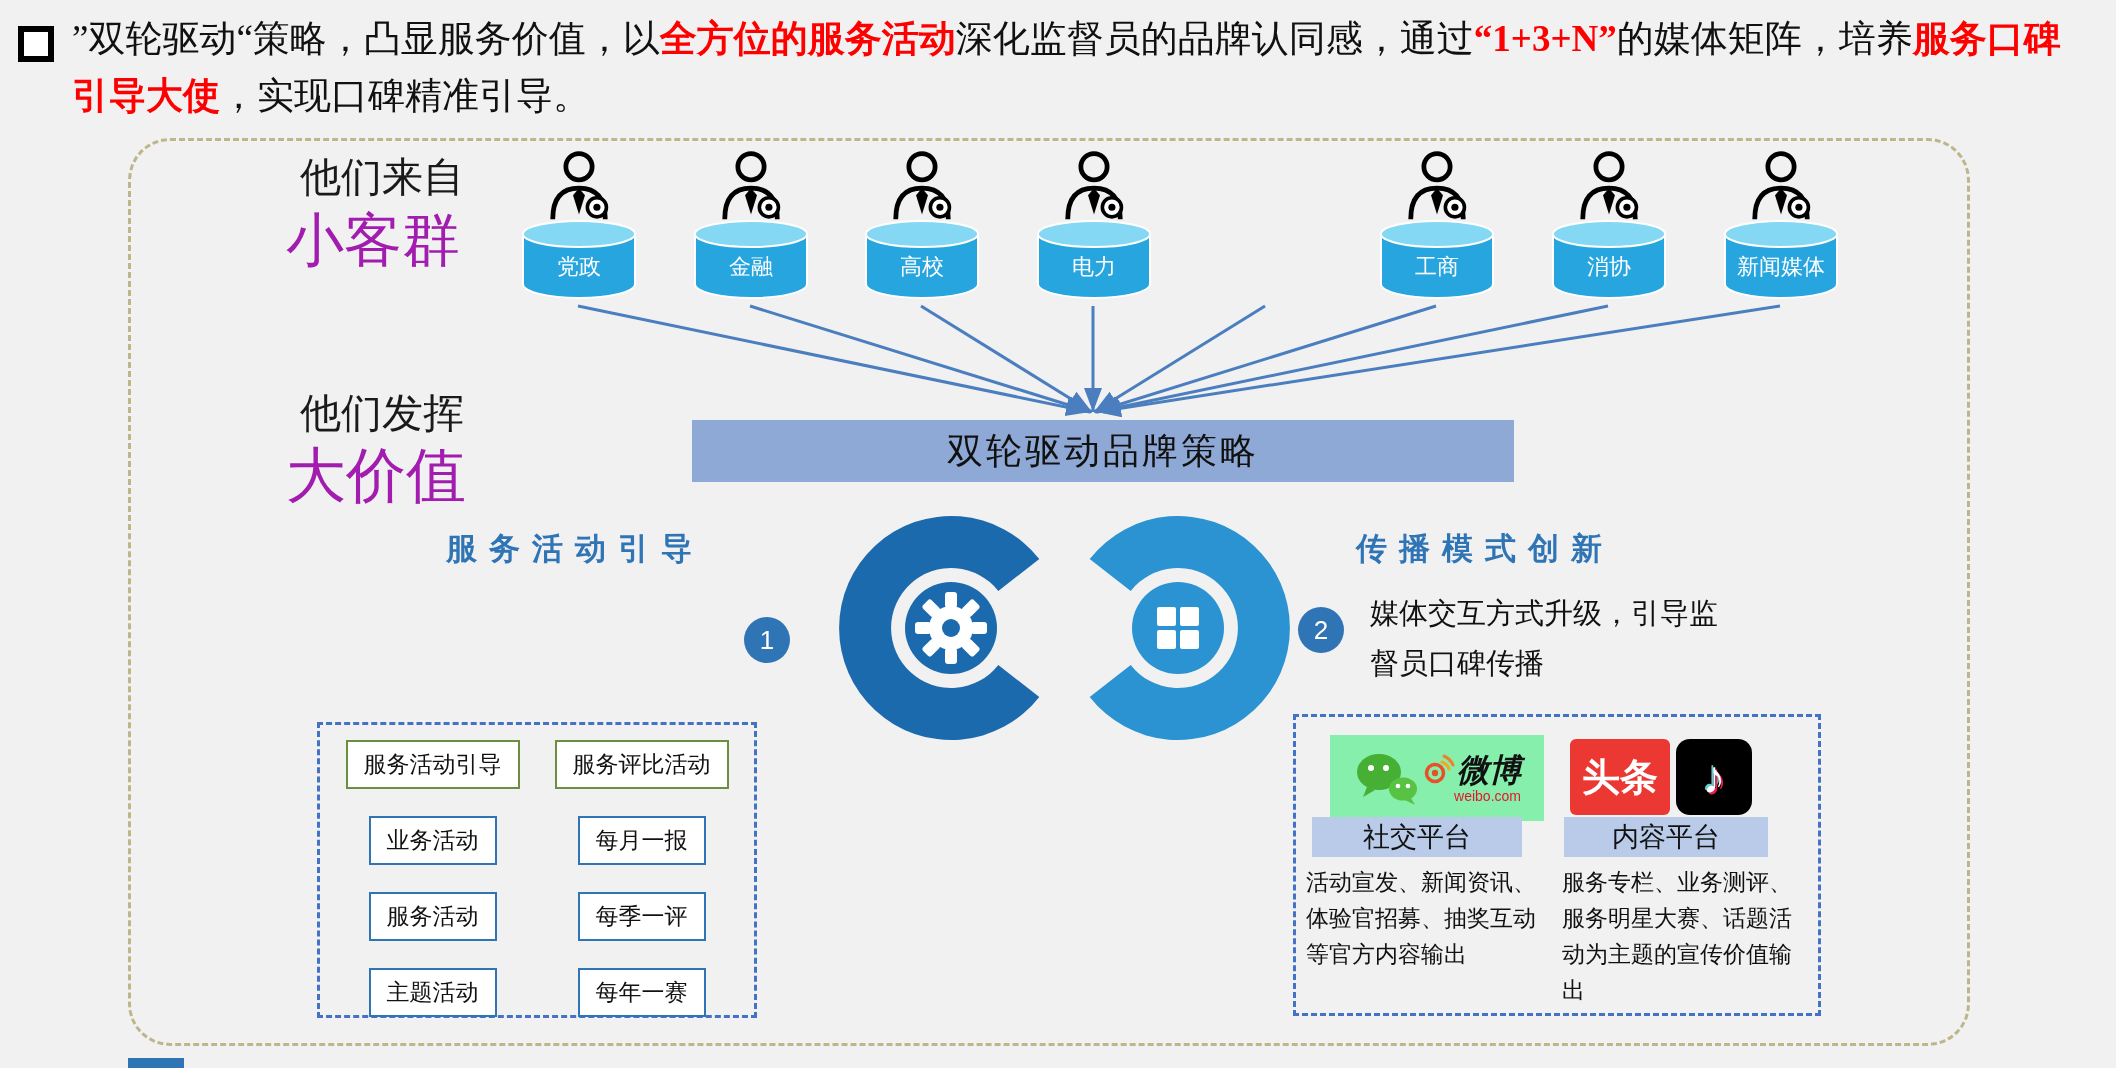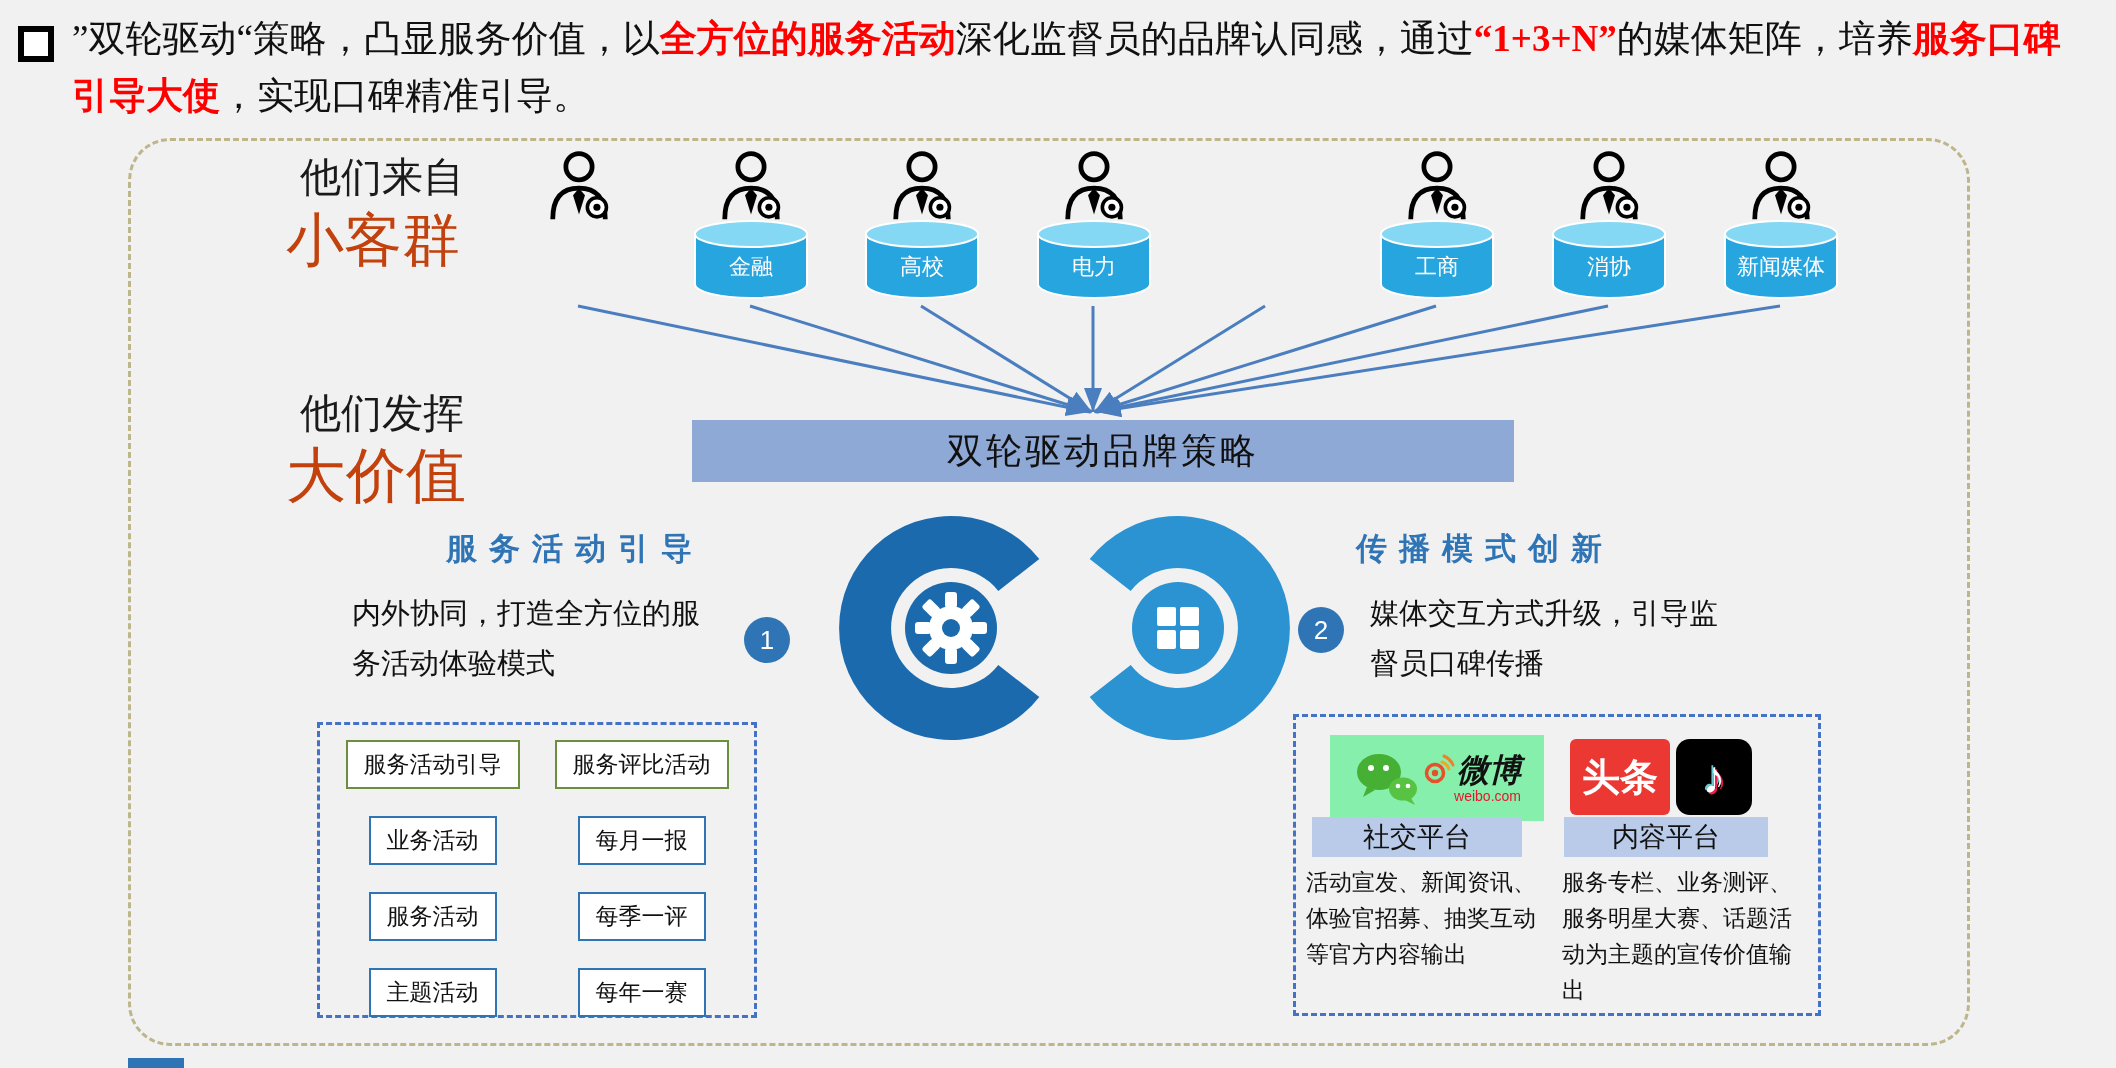--- a/index.html
+++ b/index.html
@@ -11,21 +11,21 @@
   .heading{position:absolute;left:72px;top:10px;width:2010px;font-size:37px;line-height:57px;color:#111;}
   .heading .red{color:#ff0000;font-weight:bold;}
 
   
   .frame{position:absolute;left:128px;top:138px;width:1836px;height:902px;
          border:3px dashed #beb68b;border-radius:42px;}
 
   .from-label,.play-label{position:absolute;font-size:41px;color:#1a1a1a;}
   .from-label{left:300px;top:150px;}
   .play-label{left:300px;top:386px;}
-  .from-value,.play-value{position:absolute;color:#c2410c;}
+  .from-value,.play-value{position:absolute;color:#a21caf;}
   .from-value{left:286px;top:202px;font-size:58px;}
   .play-value{left:286px;top:436px;font-size:60px;}
 
   
   .source{position:absolute;top:150px;width:172px;display:flex;flex-direction:column;align-items:center;}
   .source .person{margin-bottom:-8px;z-index:2;}
   .cyl{position:relative;width:124px;height:88px;}
   .cyl-label{position:absolute;left:0;right:0;top:36px;text-align:center;color:#fff;font-size:22px;
              font-family:"Liberation Sans",sans-serif;}
 
@@ -121,20 +121,27 @@
   </svg>
 
   <div class="source" style="left:493px;">
     <svg class="person" width="78" height="74" viewBox="0 0 64 62">
       <circle cx="32" cy="14" r="11" fill="none" stroke="#000" stroke-width="4"></circle>
       <path d="M10 58 C10 38 20 32 32 32 C44 32 54 38 54 58" fill="none" stroke="#000" stroke-width="4"></path>
       <path d="M32 32 l5 6 -5 16 -5 -16 z" fill="#000"></path>
       <circle cx="47" cy="48" r="8" fill="#fff" stroke="#000" stroke-width="3"></circle>
         <circle cx="47" cy="48" r="3" fill="#000"></circle>
     </svg>
+    <div class="cyl">
+      <svg width="124" height="88" viewBox="0 0 124 88">
+        <path d="M6 18 L6 68 A56 14 0 0 0 118 68 L118 18 Z" fill="#27a5df" stroke="#fff" stroke-width="2"></path>
+        <ellipse cx="62" cy="18" rx="56" ry="13" fill="#85d8f3" stroke="#fff" stroke-width="2"></ellipse>
+      </svg>
+      <div class="cyl-label">党政</div>
+    </div>
   </div>
   <div class="source" style="left:836px;">
     <svg class="person" width="78" height="74" viewBox="0 0 64 62">
       <circle cx="32" cy="14" r="11" fill="none" stroke="#000" stroke-width="4"></circle>
       <path d="M10 58 C10 38 20 32 32 32 C44 32 54 38 54 58" fill="none" stroke="#000" stroke-width="4"></path>
       <path d="M32 32 l5 6 -5 16 -5 -16 z" fill="#000"></path>
       <circle cx="47" cy="48" r="8" fill="#fff" stroke="#000" stroke-width="3"></circle>
         <circle cx="47" cy="48" r="3" fill="#000"></circle>
     </svg>
     <div class="cyl">
@@ -257,21 +264,20 @@
       <rect x="-21" y="2" width="19" height="19" rx="2"></rect>
       <rect x="2" y="2" width="19" height="19" rx="2"></rect>
     </g>
   </svg>
 
   <div class="numcircle" id="num1">1</div>
   <div class="numcircle" id="num2">2</div>
 
   <div class="sec-title" id="sec-title-left">服务活动引导</div>
   <div class="sec-title" id="sec-title-right">传播模式创新</div>
-  <div class="sec-desc" id="sec-desc-left">内外协同，打造全方位的服务活动体验模式</div>
   <div class="sec-desc" id="sec-desc-right">媒体交互方式升级，引导监督员口碑传播</div>
 
   <div class="actbox">
     <div class="actgrid">
       <div class="pill green">服务活动引导</div>
       <div class="pill green">服务评比活动</div>
       <div class="pill">业务活动</div>
       <div class="pill">每月一报</div>
       <div class="pill">服务活动</div>
       <div class="pill">每季一评</div>

